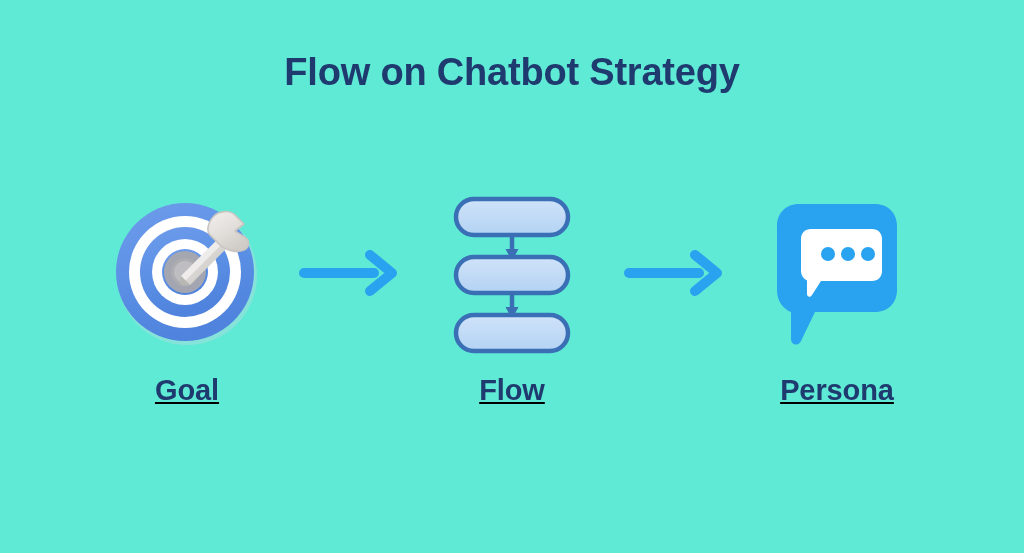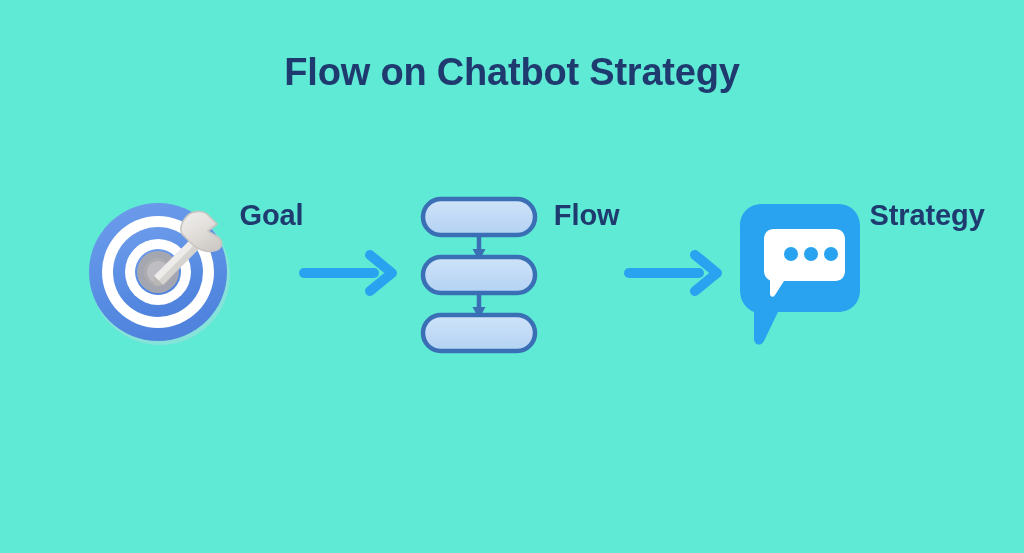--- a/index.html
+++ b/index.html
@@ -47,22 +47,23 @@
     height: 260px;
     display: flex;
     flex-direction: row;
     align-items: flex-start;
     justify-content: center;
   }
 
   .stage {
     width: 215px;
     display: flex;
-    flex-direction: row;
-    align-items: flex-start;
+    flex-direction: column;
+    align-items: center;
+    text-decoration: underline;
   }
 
   .stage-icon-wrap {
     height: 175px;
     width: 175px;
     display: flex;
     align-items: center;
     justify-content: center;
   }
 
@@ -225,17 +226,17 @@
                    L 40 82.5
                    C 36 80.5, 34 77, 34 73
                    L 34 41
                    C 34 35, 38 31, 44 31 Z" fill="#ffffff"></path>
 
           <circle cx="61" cy="56" r="7" fill="#29a3f0"></circle>
           <circle cx="81" cy="56" r="7" fill="#29a3f0"></circle>
           <circle cx="101" cy="56" r="7" fill="#29a3f0"></circle>
         </svg>
       </div>
-      <div class="stage-label">Strategy</div>
+      <div class="stage-label">Persona</div>
     </div>
 
   </div>
 </div>
 
 </body></html>

